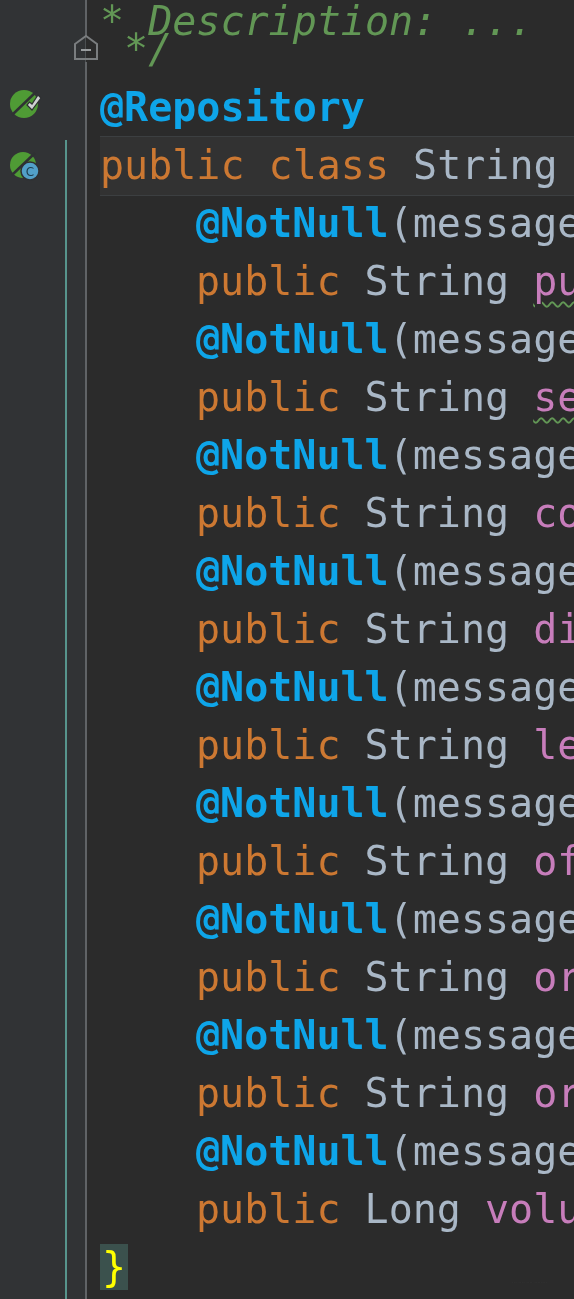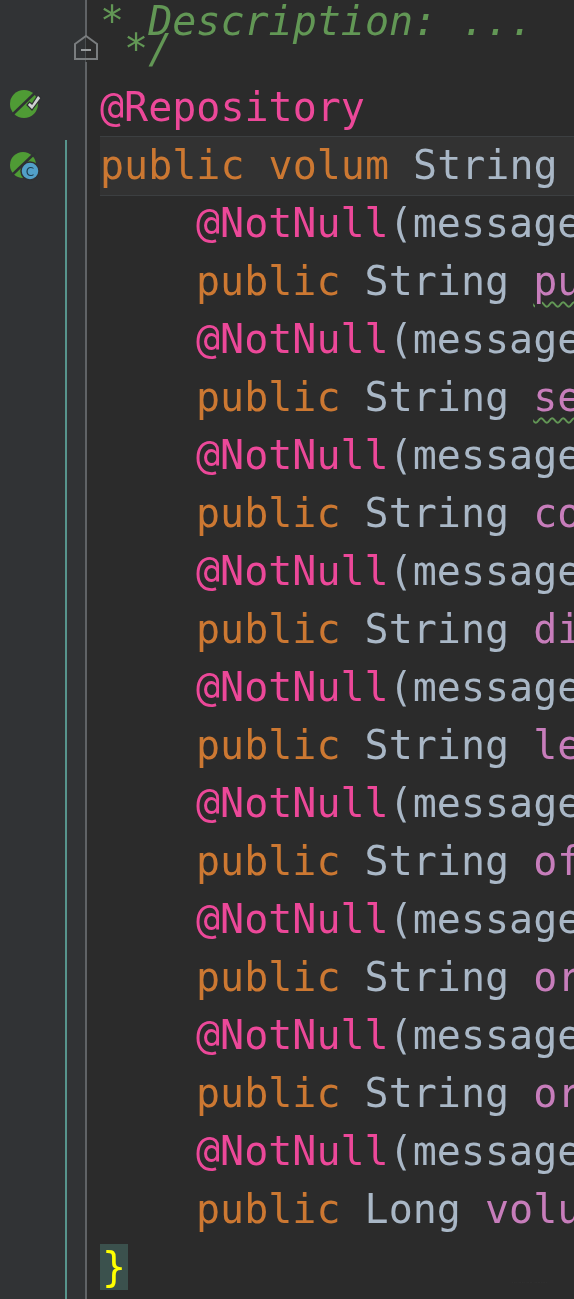--- a/index.html
+++ b/index.html
@@ -101,21 +101,21 @@
     width: 474px;
     height: 58px;
     background: #323232;
     border-top: 1px solid #3c3f41;
     border-bottom: 1px solid #3c3f41;
     z-index: 0;
   }
 
   
   .t-comment  { color: #629755; font-style: italic; }
-  .t-anno     { color: #ec4899; }
+  .t-anno     { color: #0ea5e9; font-weight: bold; }
   .t-keyword  { color: #cc7832; }
   .t-plain    { color: #a9b7c6; }
   .t-field    { color: #c77dbb; }
   .t-brace-hl {
     color: #ffff00;
     background: #3b514d;
     padding: 0 2px;
   }
   
   .squiggle {
@@ -137,21 +137,21 @@
 </head>
 <body>
 
 <div id="root">
 
   <div class="current-line-bg" style="top: 136px;"></div>
     <div class="code" id="code-area">
       <div class="line" style="top: -8px;"><span class="txt" style="padding-left: 14px;"><span class="t-comment">* Description: ...</span></span></div>
       <div class="line" style="top: 20px;"><span class="txt" style="padding-left: 14px;"><span class="t-comment"> */</span></span></div>
       <div class="line" style="top: 78px;"><span class="txt" style="padding-left: 14px;"><span class="t-anno">@Repository</span></span></div>
-      <div class="line" style="top: 136px;"><span class="txt" style="padding-left: 14px;"><span class="t-keyword">public volum </span><span class="t-plain">String </span><span class="t-brace-hl">{</span></span></div>
+      <div class="line" style="top: 136px;"><span class="txt" style="padding-left: 14px;"><span class="t-keyword">public class </span><span class="t-plain">String </span><span class="t-brace-hl">{</span></span></div>
       <div class="line" style="top: 194px;"><span class="txt" style="padding-left: 110px;"><span class="t-anno">@NotNull</span><span class="t-plain">(message</span></span></div>
       <div class="line" style="top: 252px;"><span class="txt" style="padding-left: 110px;"><span class="t-keyword">public </span><span class="t-plain">String </span><span class="t-field squiggle">pub</span></span></div>
       <div class="line" style="top: 310px;"><span class="txt" style="padding-left: 110px;"><span class="t-anno">@NotNull</span><span class="t-plain">(message</span></span></div>
       <div class="line" style="top: 368px;"><span class="txt" style="padding-left: 110px;"><span class="t-keyword">public </span><span class="t-plain">String </span><span class="t-field squiggle">sec</span></span></div>
       <div class="line" style="top: 426px;"><span class="txt" style="padding-left: 110px;"><span class="t-anno">@NotNull</span><span class="t-plain">(message</span></span></div>
       <div class="line" style="top: 484px;"><span class="txt" style="padding-left: 110px;"><span class="t-keyword">public </span><span class="t-plain">String </span><span class="t-field">con</span></span></div>
       <div class="line" style="top: 542px;"><span class="txt" style="padding-left: 110px;"><span class="t-anno">@NotNull</span><span class="t-plain">(message</span></span></div>
       <div class="line" style="top: 600px;"><span class="txt" style="padding-left: 110px;"><span class="t-keyword">public </span><span class="t-plain">String </span><span class="t-field">dir</span></span></div>
       <div class="line" style="top: 658px;"><span class="txt" style="padding-left: 110px;"><span class="t-anno">@NotNull</span><span class="t-plain">(message</span></span></div>
       <div class="line" style="top: 716px;"><span class="txt" style="padding-left: 110px;"><span class="t-keyword">public </span><span class="t-plain">String </span><span class="t-field">le</span></span></div>

